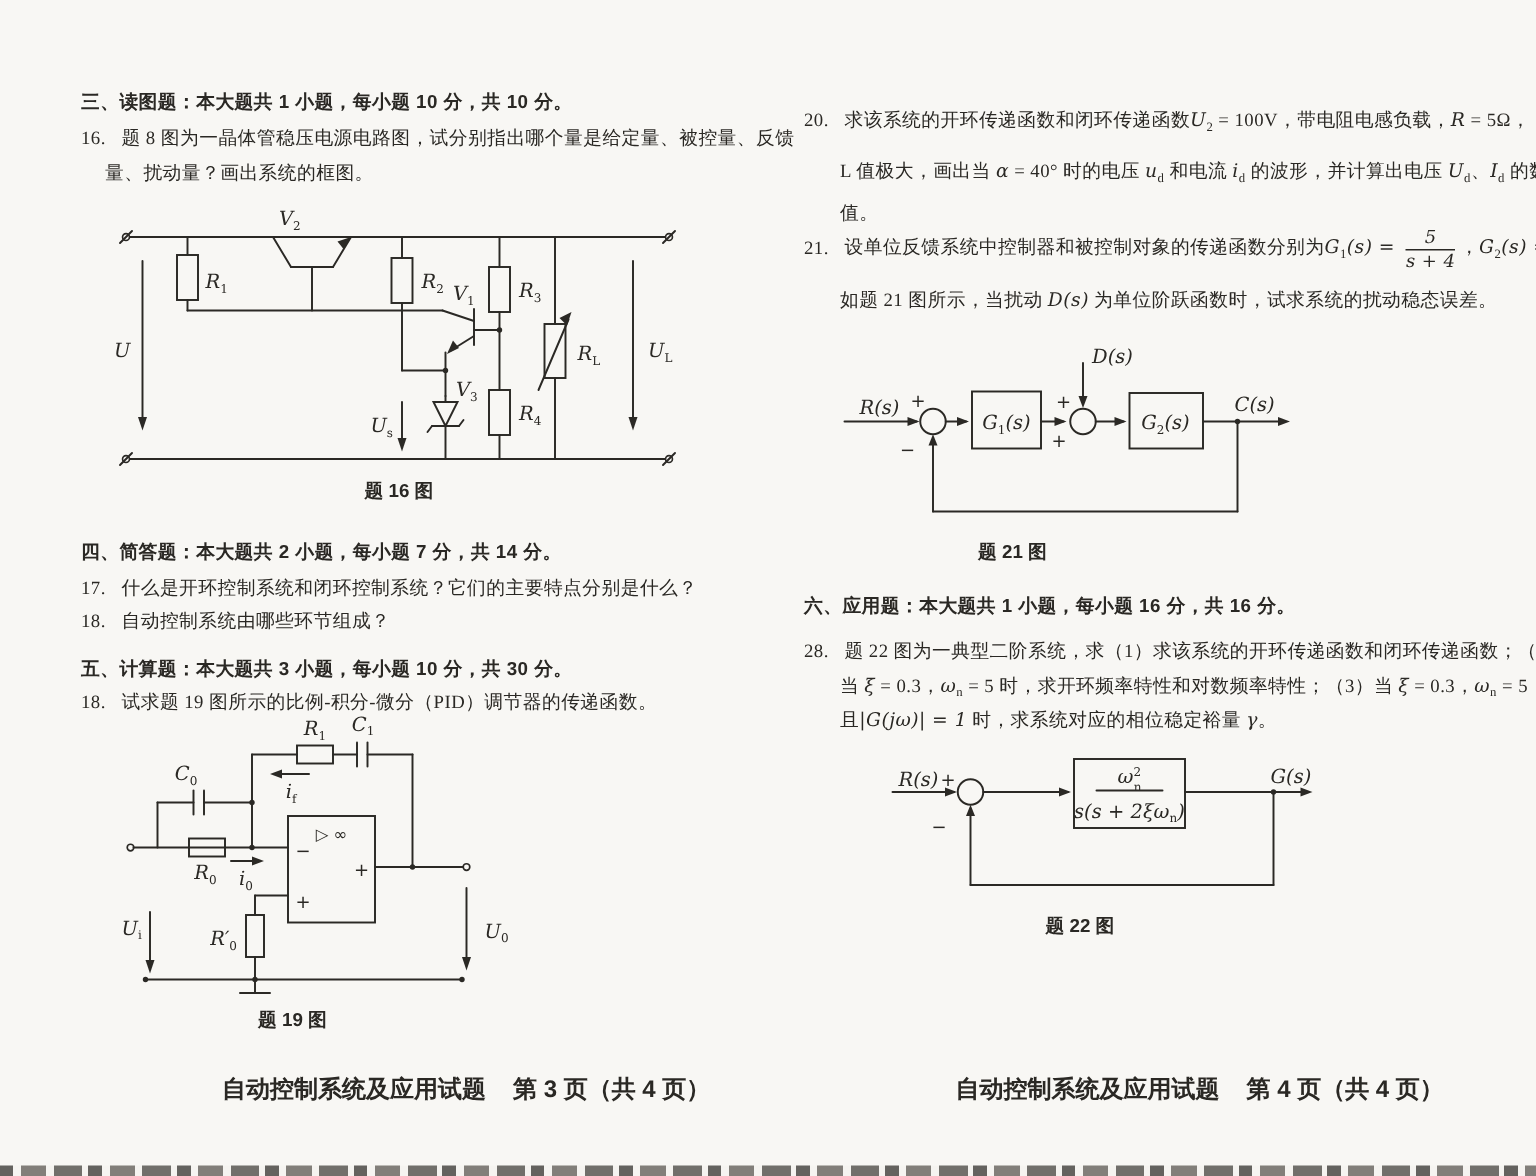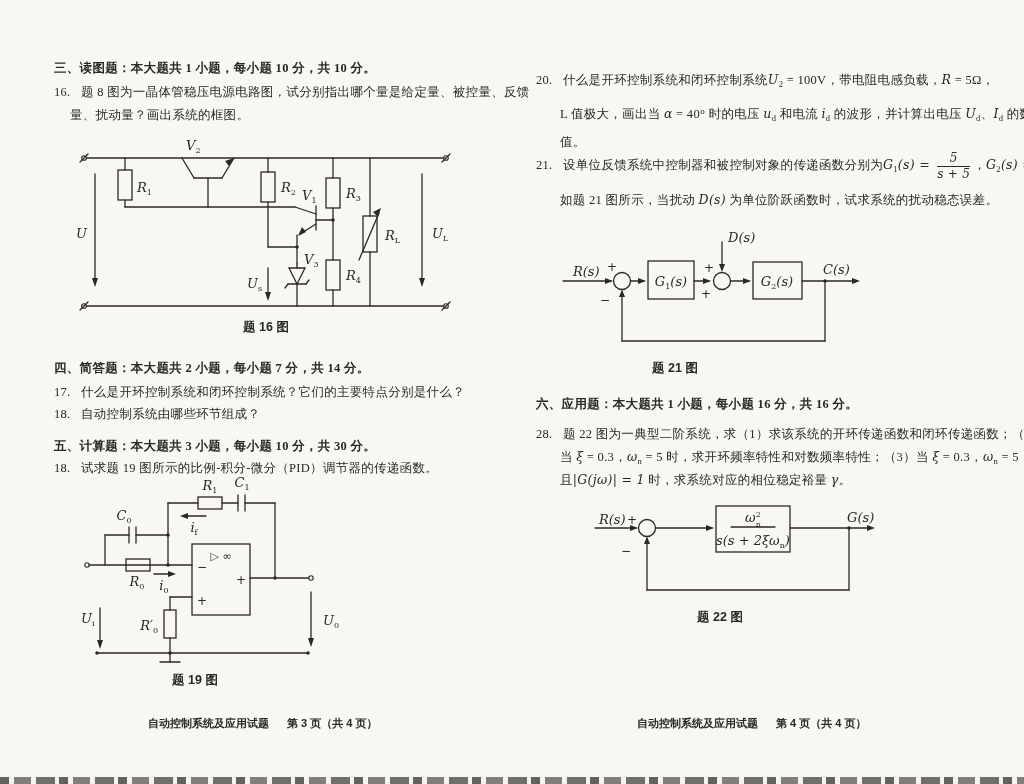--- a/index.html
+++ b/index.html
@@ -1,38 +1,38 @@
 <!DOCTYPE html>
 <html><head>
 <meta charset="utf-8">
 <style>
   html,body{margin:0;padding:0;}
   body{width:1024px;height:784px;background:#f8f7f4;position:relative;overflow:hidden;
        font-family:"Liberation Serif","DejaVu Serif",serif;color:#2a2824;}
   .ln{position:absolute;white-space:nowrap;font-size:12.5px;letter-spacing:.3px;line-height:1.3;}
-  .hd{font-weight:bold;font-family:Liberation Serif, serif;font-size:12.5px;}
+  .hd{font-weight:bold;font-family:Liberation Sans, sans-serif;font-size:12.5px;}
   .qn{display:inline-block;width:27px;}
   .it{font-style:italic;font-family:"DejaVu Serif",serif;}
   sub{font-size:8.5px;line-height:0;vertical-align:-3px;}
   .frac{display:inline-block;text-align:center;vertical-align:middle;line-height:1.05;margin:0 3px;font-size:12px;}
   .fn{display:block;border-bottom:1px solid #2a2824;padding:0 4px 1px;}
   .fd{display:block;padding-top:1px;}
   .fig{position:absolute;overflow:visible;}
   .wire{stroke:#2b2925;stroke-width:1.3;fill:none;stroke-linecap:round;stroke-linejoin:round;}
   .box{fill:none;stroke:#2b2925;stroke-width:1.3;}
   .fillp{fill:#2b2925;stroke:none;}
   .dot{fill:#2b2925;stroke:none;}
   .term{fill:#f8f7f4;stroke:#2b2925;stroke-width:1.1;}
   text{font-size:13px;fill:#2a2824;font-family:"DejaVu Serif",serif;}
   .mth{font-style:italic;}
   .tsub{font-size:8px;}
   .sgn{font-size:12px;font-style:normal;font-family:"DejaVu Sans",sans-serif;}
   .cap{font-size:12.5px;font-style:normal;font-weight:bold;font-family:"Liberation Sans","DejaVu Sans",sans-serif;}
   .amp{font-size:11px;font-style:normal;font-family:"DejaVu Sans",sans-serif;}
-  .footer{position:absolute;font-size:11px;font-weight:bold;font-family:"Liberation Sans","DejaVu Sans",sans-serif;white-space:nowrap;}
+  .footer{position:absolute;font-size:16px;font-weight:bold;font-family:"Liberation Sans","DejaVu Sans",sans-serif;white-space:nowrap;}
   .fgap{display:inline-block;width:18px;}
   .scanedge{position:absolute;left:0;top:777px;width:1024px;height:7px;opacity:.8;filter:blur(.4px);
     background:repeating-linear-gradient(90deg,rgba(42,40,36,.9) 0 9px,rgba(225,223,218,.15) 9px 14px,rgba(75,70,64,.85) 14px 31px,rgba(230,228,223,.2) 31px 36px,rgba(50,47,43,.85) 36px 55px,rgba(228,226,221,.2) 55px 59px);}
 </style>
 </head>
 <body>
 
 <div>
 
   <div class="ln hd" style="left:54px;top:60px">三、读图题：本大题共 1 小题，每小题 10 分，共 10 分。</div>
@@ -215,25 +215,25 @@
         <circle class="dot" cx="228" cy="183" r="1.8"></circle>
     </g>
     <text class="cap" x="115" y="214" text-anchor="middle">题 19 图</text>
   </svg>
 
   <div class="footer" style="left:148px;top:716px"><span>自动控制系统及应用试题</span><span class="fgap"></span><span>第 3 页（共 4 页）</span></div>
 </div>
 
 <div>
 
-  <div class="ln" style="left:536px;top:72px"><span class="qn">20.</span><span>什么是开环控制系统和闭环控制系统</span><span class="it">U</span><sub>2</sub><span> = 100V，带电阻电感负载，</span><span class="it">R</span><span> = 5Ω，</span></div>
+  <div class="ln" style="left:536px;top:72px"><span class="qn">20.</span><span>求该系统的开环传递函数和闭环传递函数</span><span class="it">U</span><sub>2</sub><span> = 100V，带电阻电感负载，</span><span class="it">R</span><span> = 5Ω，</span></div>
   <div class="ln" style="left:560px;top:106px"><span>L 值极大，画出当 </span><span class="it">α</span><span> = 40° 时的电压 </span><span class="it">u</span><sub>d</sub><span> 和电流 </span><span class="it">i</span><sub>d</sub><span> 的波形，并计算出电压 </span><span class="it">U</span><sub>d</sub><span>、</span><span class="it">I</span><sub>d</sub><span> 的数</span></div>
   <div class="ln" style="left:560px;top:134px">值。</div>
 
-  <div class="ln" style="left:536px;top:152px"><span class="qn">21.</span><span>设单位反馈系统中控制器和被控制对象的传递函数分别为</span><span class="it">G</span><sub>1</sub><span class="it">(s) = </span><span class="frac"><span class="fn it">5</span><span class="fd it">s + 5</span></span><span>，</span><span class="it">G</span><sub>2</sub><span class="it">(s) = </span></div>
+  <div class="ln" style="left:536px;top:152px"><span class="qn">21.</span><span>设单位反馈系统中控制器和被控制对象的传递函数分别为</span><span class="it">G</span><sub>1</sub><span class="it">(s) = </span><span class="frac"><span class="fn it">5</span><span class="fd it">s + 4</span></span><span>，</span><span class="it">G</span><sub>2</sub><span class="it">(s) = </span></div>
   <div class="ln" style="left:560px;top:192px"><span>如题 21 图所示，当扰动 </span><span class="it">D(s)</span><span> 为单位阶跃函数时，试求系统的扰动稳态误差。</span></div>
 
   <svg class="fig" style="left:555px;top:228px" width="400" height="152" viewBox="0 0 400 152">
     <text class="mth" x="18" y="48">R(s)</text>
     <text class="sgn" x="52" y="43">+</text>
     <line class="wire" x1="8" y1="53" x2="56" y2="53"></line>
       <polygon class="fillp" points="58,53 50,50 50,56"></polygon>
     <circle class="box" cx="67" cy="53" r="8.5"></circle>
     <text class="sgn" x="45" y="76">−</text>
     <line class="wire" x1="75.5" y1="53" x2="89" y2="53"></line>

